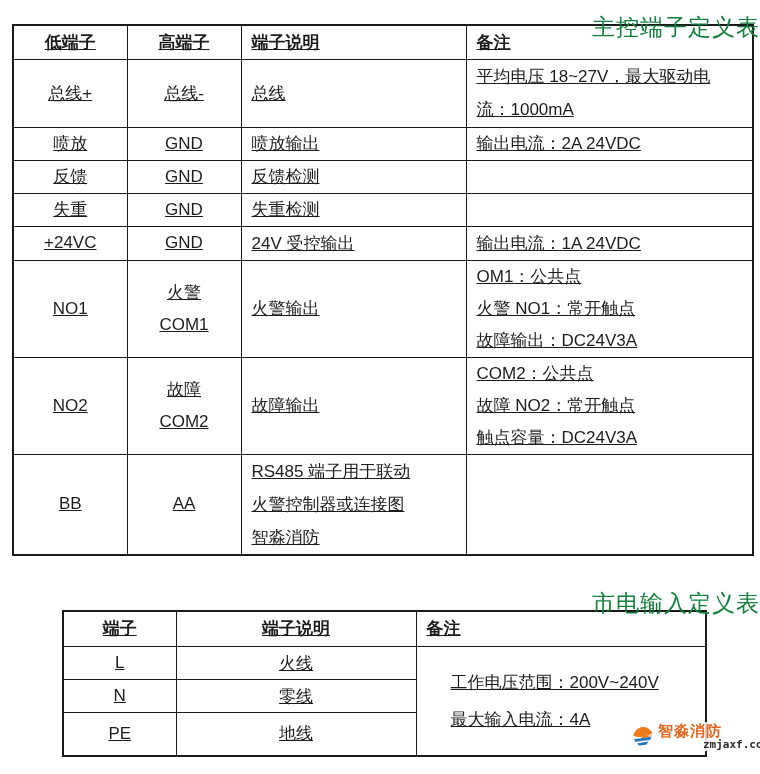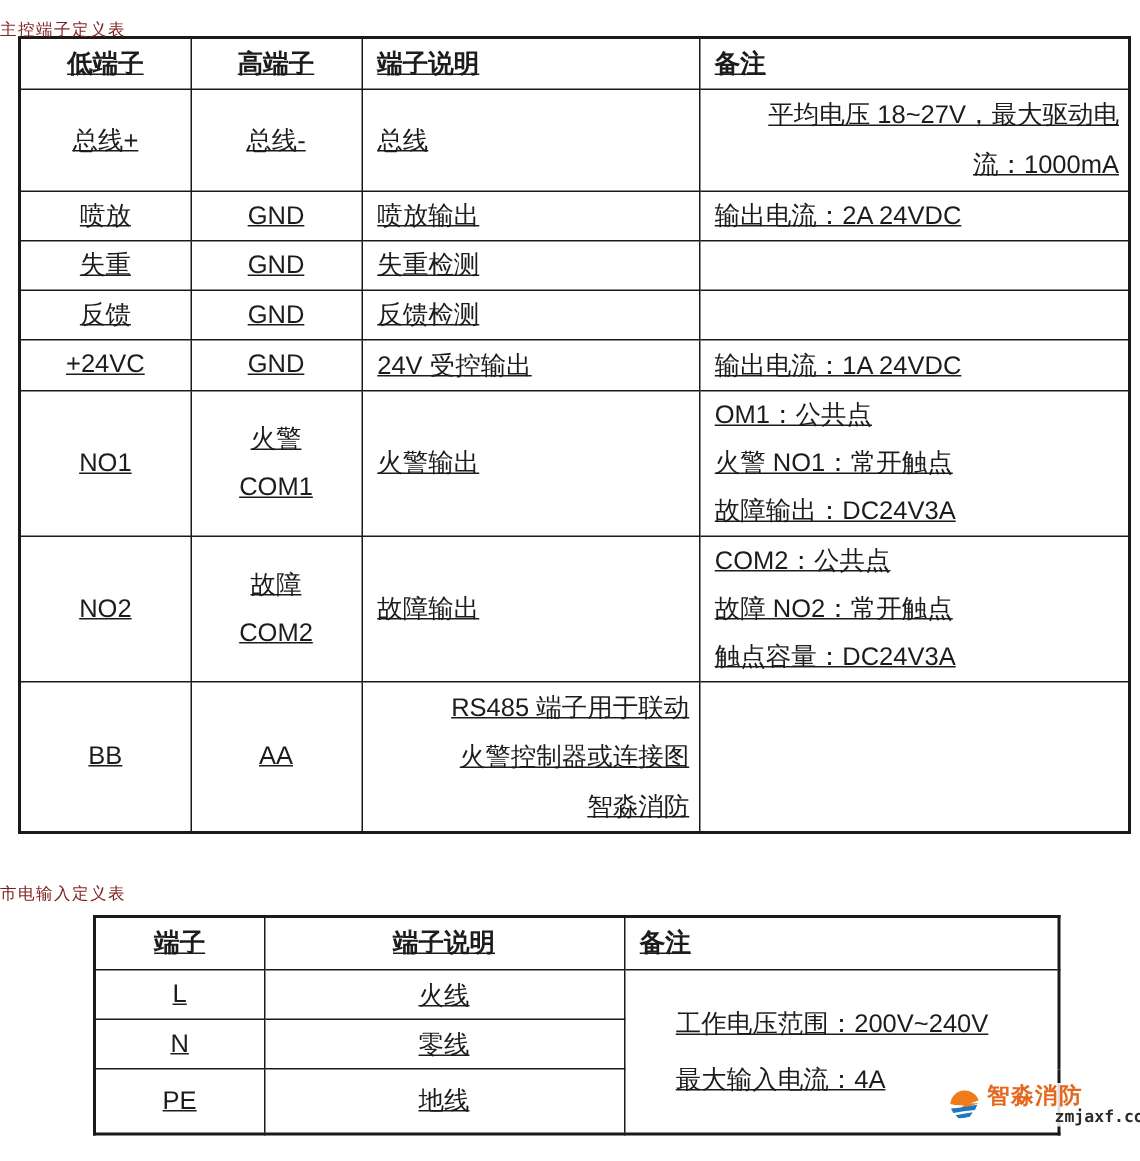--- a/index.html
+++ b/index.html
@@ -6,24 +6,24 @@
   html, body { background: #ffffff; }
   body {
     width: 760px;
     height: 774px;
     position: relative;
     font-family: "Liberation Sans", sans-serif;
     color: #1c1c1c;
     overflow: hidden;
   }
   .tbl-title {
-    text-align: left;
-    font-size: 11px;
+    text-align: right;
+    font-size: 23px;
     letter-spacing: 1px;
-    color: #7f1d1d;
+    color: #15803d;
   }
   .t1-title { padding-top: 12px; height: 24px; }
   .t2-title { margin-top: 32px; height: 22px; }
 
   table {
     border-collapse: collapse;
     table-layout: fixed;
     border: 2px solid #1a1a1a;
     text-decoration: underline;
   }
@@ -31,21 +31,21 @@
     border: 1.5px solid #1a1a1a;
     font-size: 17px;
     vertical-align: middle;
     white-space: pre-line;
     overflow: hidden;
   }
   th { font-weight: bold; }
   .al { text-align: left; padding-left: 10px; padding-right: 6px; }
   .ac { text-align: center; }
   .ml  { line-height: 32px; }
-  .ml2 { line-height: 33px; text-align: right; }
+  .ml2 { line-height: 33px; }
   .ml3 { line-height: 37px; padding-left: 34px; }
 
   #table1 { margin-left: 12px; width: 740px; }
   #table2 { margin-left: 62px;  width: 643px; }
 
   .logo {
     position: absolute;
     left: 629px;
     top: 722px;
     display: flex;
@@ -100,29 +100,29 @@
       <td class="al ml2">平均电压 18~27V，最大驱动电
 流：1000mA</td>
     </tr>
     <tr style="height:33px">
       <td class="ac">喷放</td>
       <td class="ac">GND</td>
       <td class="al">喷放输出</td>
       <td class="al">输出电流：2A 24VDC</td>
     </tr>
     <tr style="height:33px">
+      <td class="ac">反馈</td>
+      <td class="ac">GND</td>
+      <td class="al">反馈检测</td>
+      <td class="al"></td>
+    </tr>
+    <tr style="height:33px">
       <td class="ac">失重</td>
       <td class="ac">GND</td>
       <td class="al">失重检测</td>
-      <td class="al"></td>
-    </tr>
-    <tr style="height:33px">
-      <td class="ac">反馈</td>
-      <td class="ac">GND</td>
-      <td class="al">反馈检测</td>
       <td class="al"></td>
     </tr>
     <tr style="height:34px">
       <td class="ac">+24VC</td>
       <td class="ac">GND</td>
       <td class="al">24V 受控输出</td>
       <td class="al">输出电流：1A 24VDC</td>
     </tr>
     <tr style="height:97px">
       <td class="ac">NO1</td>

